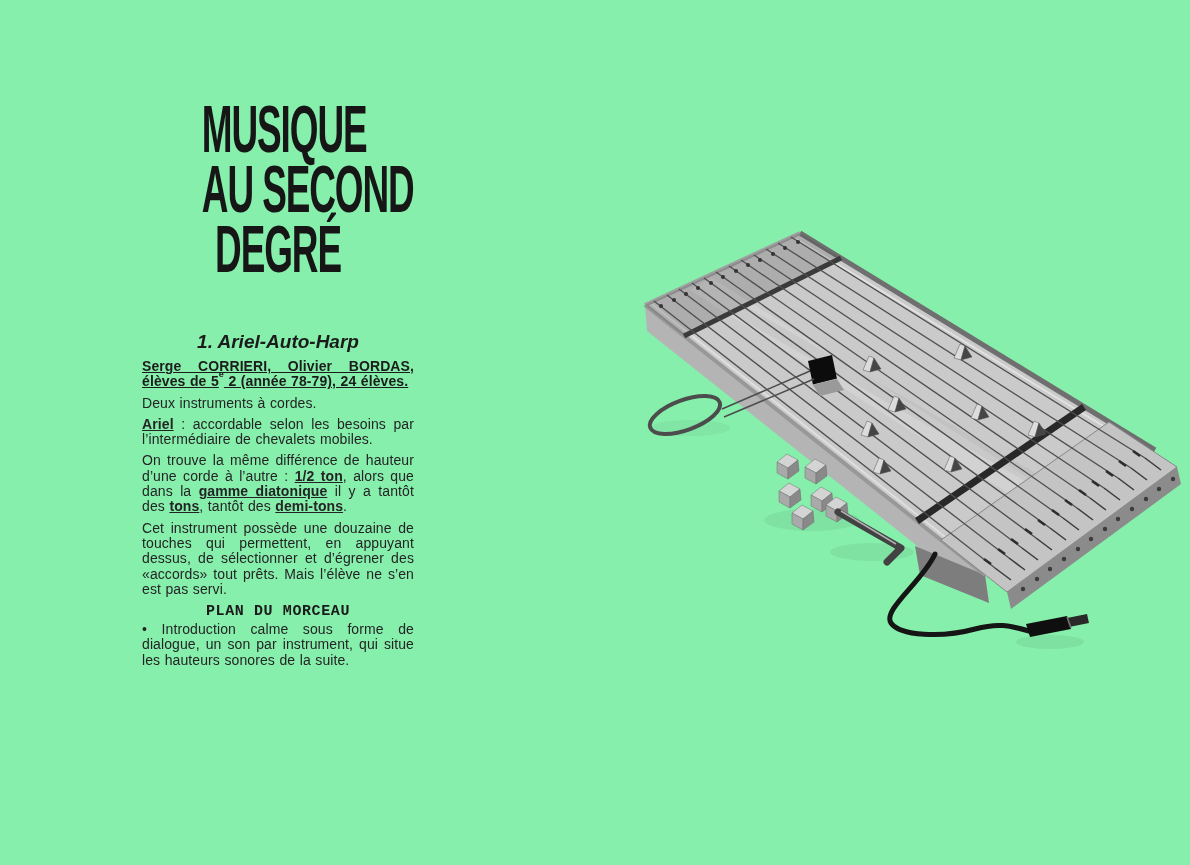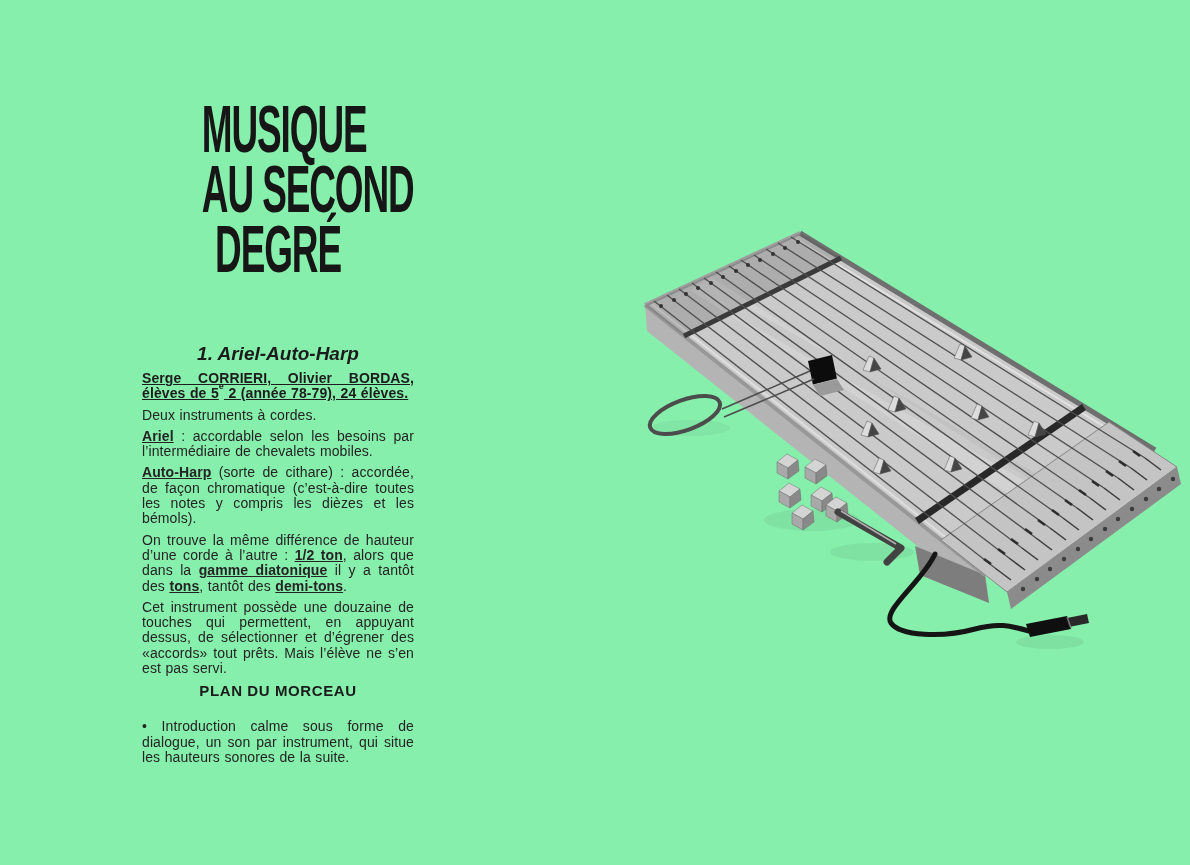--- a/index.html
+++ b/index.html
@@ -9,31 +9,31 @@
   }
   
   .title-block{position:absolute;left:142px;top:99px;width:272px;text-align:center;}
   .tline{
     font-weight:700;font-size:66px;line-height:60px;letter-spacing:-2px;
     transform:scaleX(0.56);transform-origin:50% 50%;white-space:nowrap;color:#161616;
   }
   
   .article-col{position:absolute;left:142px;top:327px;width:272px;color:#222;}
   .article-col h2{
-    margin:16px 0 6px;text-align:center;font-style:italic;font-weight:700;
+    margin:4px 0 6px;text-align:center;font-style:italic;font-weight:700;
     font-size:19px;line-height:22px;color:#1b1b1b;
   }
   .flow p{
     margin:0 0 6px;text-align:justify;font-size:14px;line-height:15.3px;
     word-spacing:0.5px;letter-spacing:0.1px;color:#242424;
   }
   .flow p.byline{font-weight:700;color:#1c1c1c;}
   .flow h3{
-    margin:3px 0 20px;text-align:center;font-weight:700;font-size:15px;
-    letter-spacing:0.6px;color:#1b1b1b;
+    margin:3px 0 2px;text-align:center;font-weight:700;font-size:15px;
+    letter-spacing:0.6px;color:#1b1b1b;font-family:Liberation Mono, monospace;
   }
   .flow b{font-weight:700;text-decoration:underline;}
   .flow sup{font-size:9px;line-height:0;position:relative;top:-4px;}
   
   .photo{position:absolute;left:630px;top:218px;width:560px;height:440px;margin:0;}
   .photo svg{display:block;width:100%;height:100%;}
 </style>
 </head>
 <body>
 
@@ -44,21 +44,20 @@
     <div class="tline">AU SECOND</div>
     <div class="tline">DEGRÉ</div>
   </header>
 
   <section class="article-col">
     <h2>1. Ariel-Auto-Harp</h2>
     <div class="flow">
         <p class="byline"><b>Serge CORRIERI, Olivier BORDAS, élèves de 5</b><sup style="font-weight: 700;">e</sup><b> 2 (année 78-79), 24 élèves.</b></p>
         <p><span>Deux instruments à cordes.</span></p>
         <p><b>Ariel</b><span> : accordable selon les besoins par l’intermédiaire de chevalets mobiles.</span></p>
-        <p><b>Auto-Harp</b><span> (sorte de cithare) : accordée, de façon chromatique (c’est-à-dire toutes les notes y compris les dièzes et les bémols).</span></p>
         <p><span>On trouve la même différence de hauteur d’une corde à l’autre : </span><b>1/2 ton</b><span>, alors que dans la </span><b>gamme diatonique</b><span> il y a tantôt des </span><b>tons</b><span>, tantôt des </span><b>demi-tons</b><span>.</span></p>
         <p><span>Cet instrument possède une douzaine de touches qui permettent, en appuyant dessus, de sélectionner et d’égrener des «accords» tout prêts. Mais l’élève ne s’en est pas servi.</span></p>
         <h3>PLAN DU MORCEAU</h3>
         <p><span>• Introduction calme sous forme de dialogue, un son par instrument, qui situe les hauteurs sonores de la suite.</span></p>
       </div>
   </section>
 
   <figure class="photo" aria-label="Photographie noir et blanc d’un instrument à cordes (cithare) avec chevalets mobiles, blocs, clé et câble">
     <svg viewBox="0 0 560 440" xmlns="http://www.w3.org/2000/svg">
 

